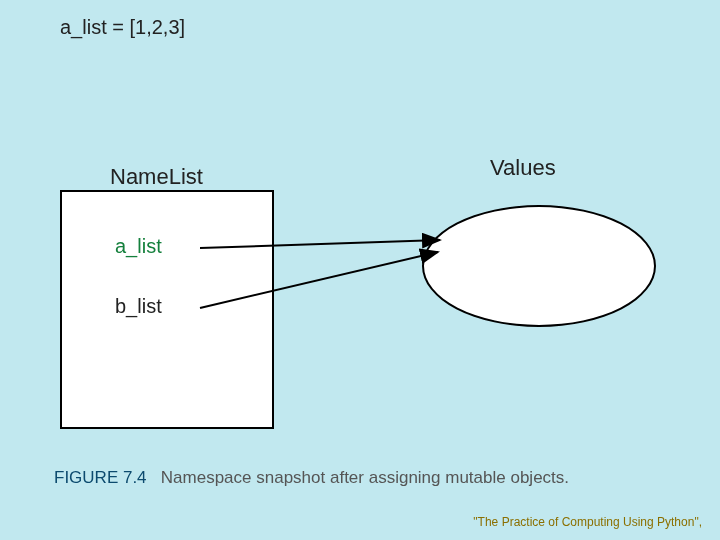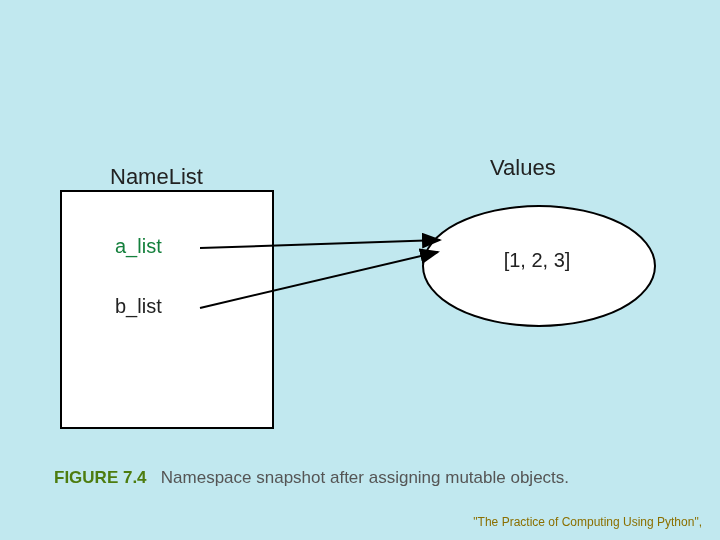--- a/index.html
+++ b/index.html
@@ -91,49 +91,49 @@
     pointer-events: none;
   }
   .caption {
     position: absolute;
     left: 54px;
     top: 468px;
     font-size: 17px;
     color: #555;
   }
   .caption .fig {
-    color: #4d7c0f;
-    font-weight: bold;
+    color: #0c4a6e;
+    font-weight: normal;
   }
   .credit {
     position: absolute;
     right: 18px;
     bottom: 10px;
     font-size: 12px;
     color: #8b6f00;
     text-align: left;
     line-height: 1.25;
   }
 </style>
 </head>
 <body>
 
 <div class="code-block">
+  <div>a_list = [1,2,3]</div>
 </div>
 
 <div class="label-namelist">NameList</div>
 <div class="label-values">Values</div>
 
 <div class="namelist-box"></div>
 <div class="name-a">a_list</div>
 <div class="name-b">b_list</div>
 
 <div class="ellipse-wrap">
   <div class="ellipse"></div>
-  <div class="ellipse-value">[1, 2, 3]</div>
 </div>
 
 <svg class="arrows" viewBox="0 0 720 540">
   <defs>
     <marker id="arrowhead" markerWidth="10" markerHeight="8" refX="9" refY="4" orient="auto">
       <polygon points="0 0, 10 4, 0 8" fill="#000"></polygon>
     </marker>
   </defs>
   <line x1="200" y1="248" x2="440" y2="240" stroke="#000" stroke-width="2" marker-end="url(#arrowhead)"></line>
   <line x1="200" y1="308" x2="438" y2="252" stroke="#000" stroke-width="2" marker-end="url(#arrowhead)"></line>

